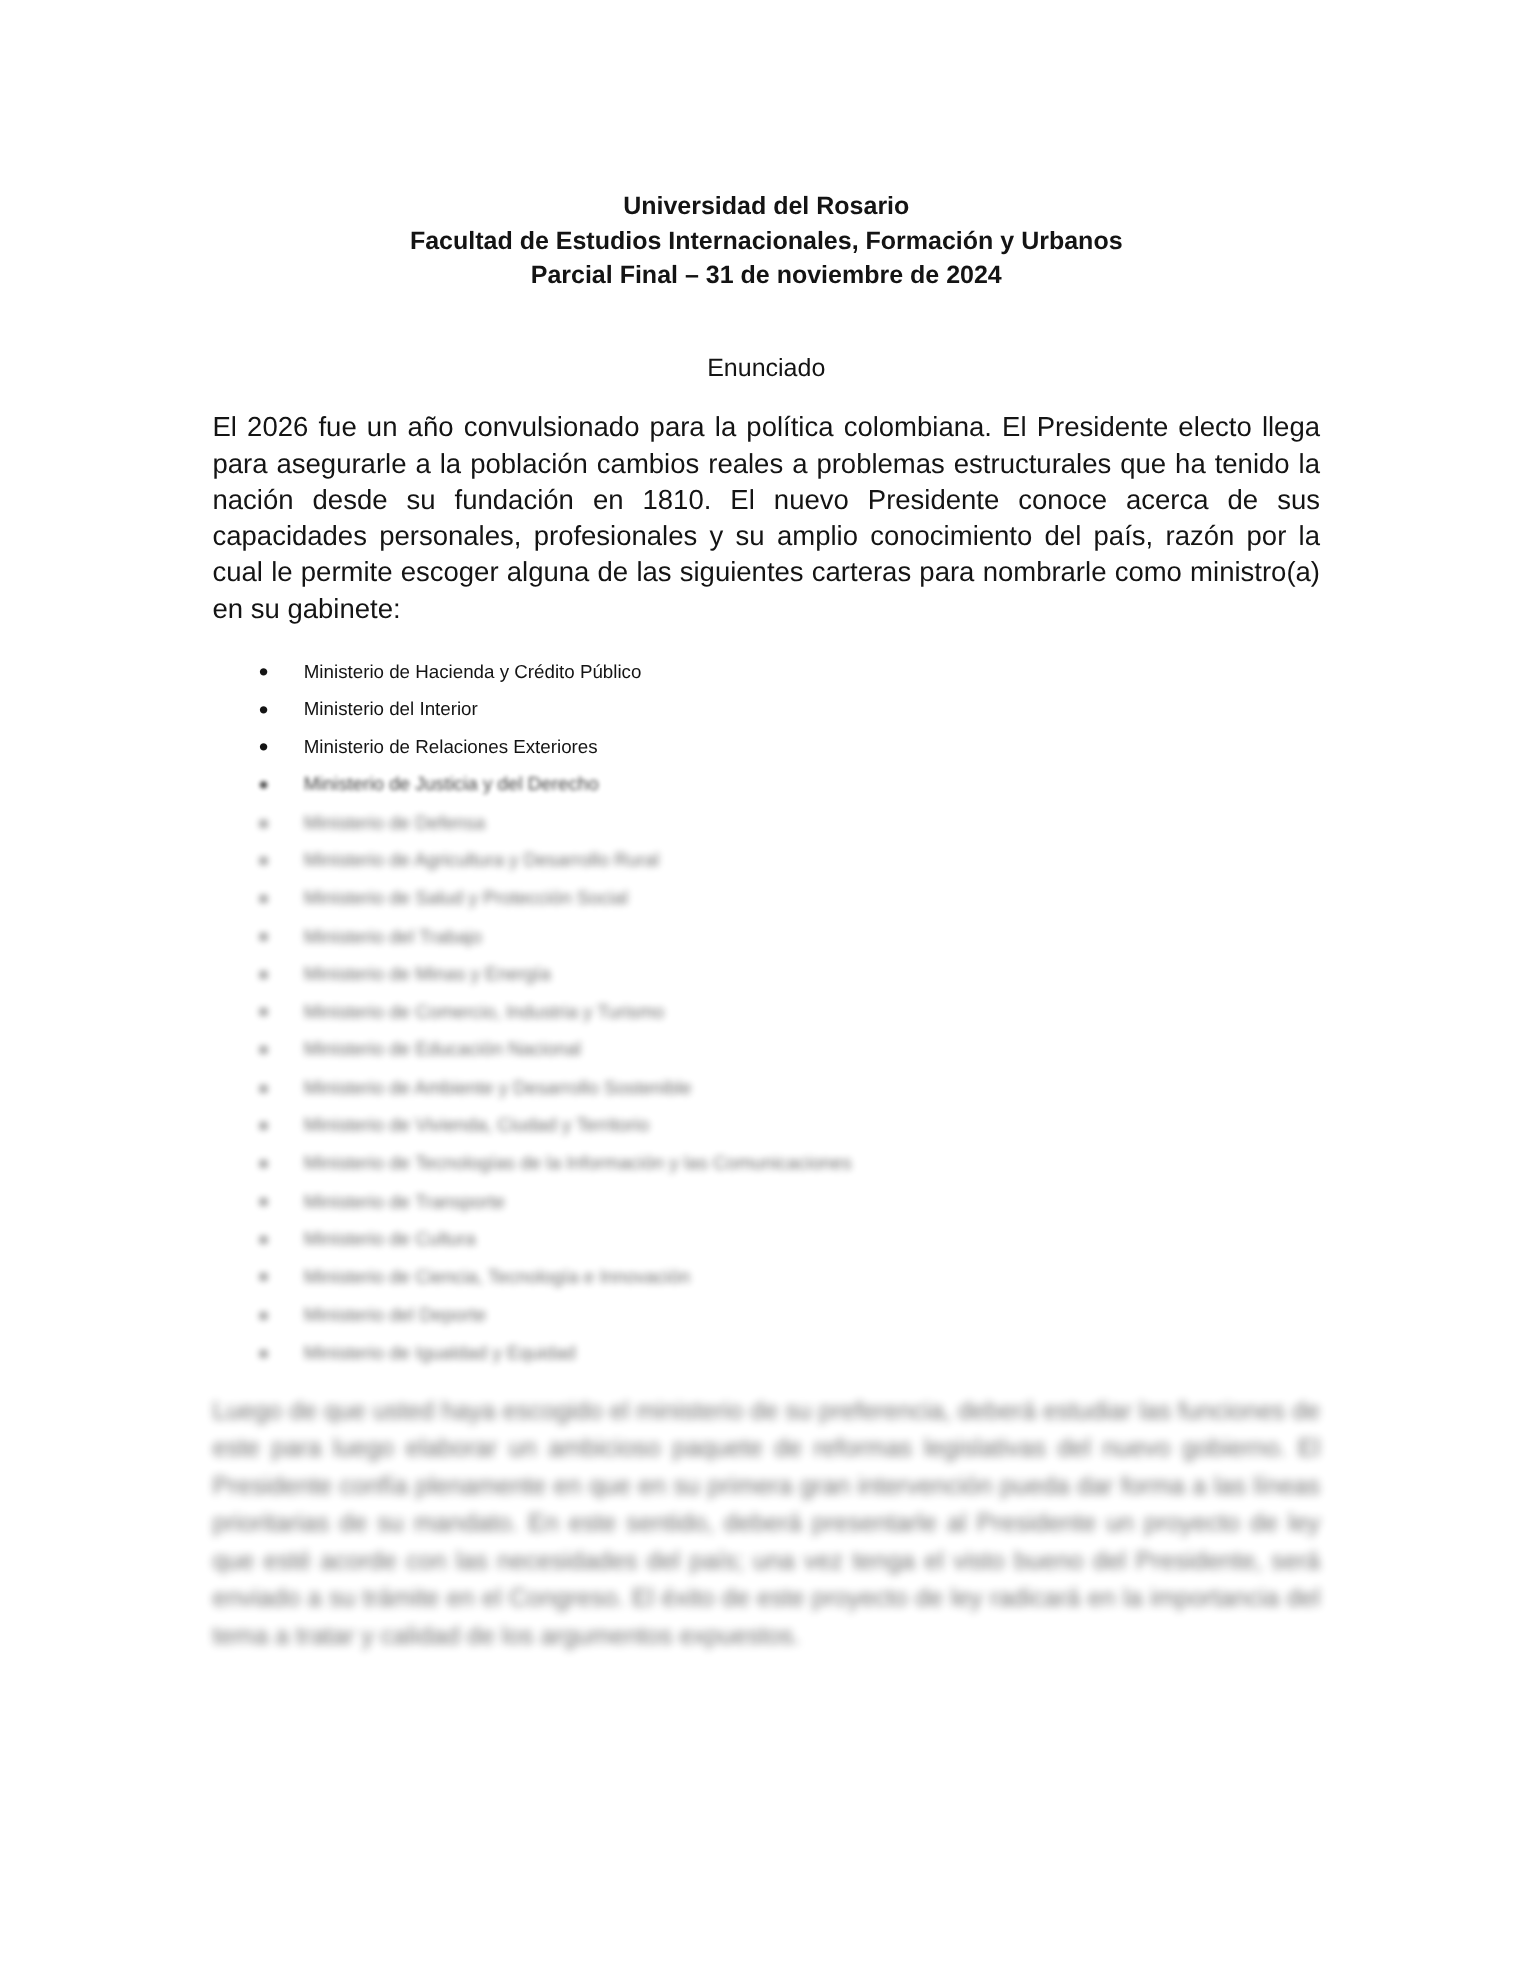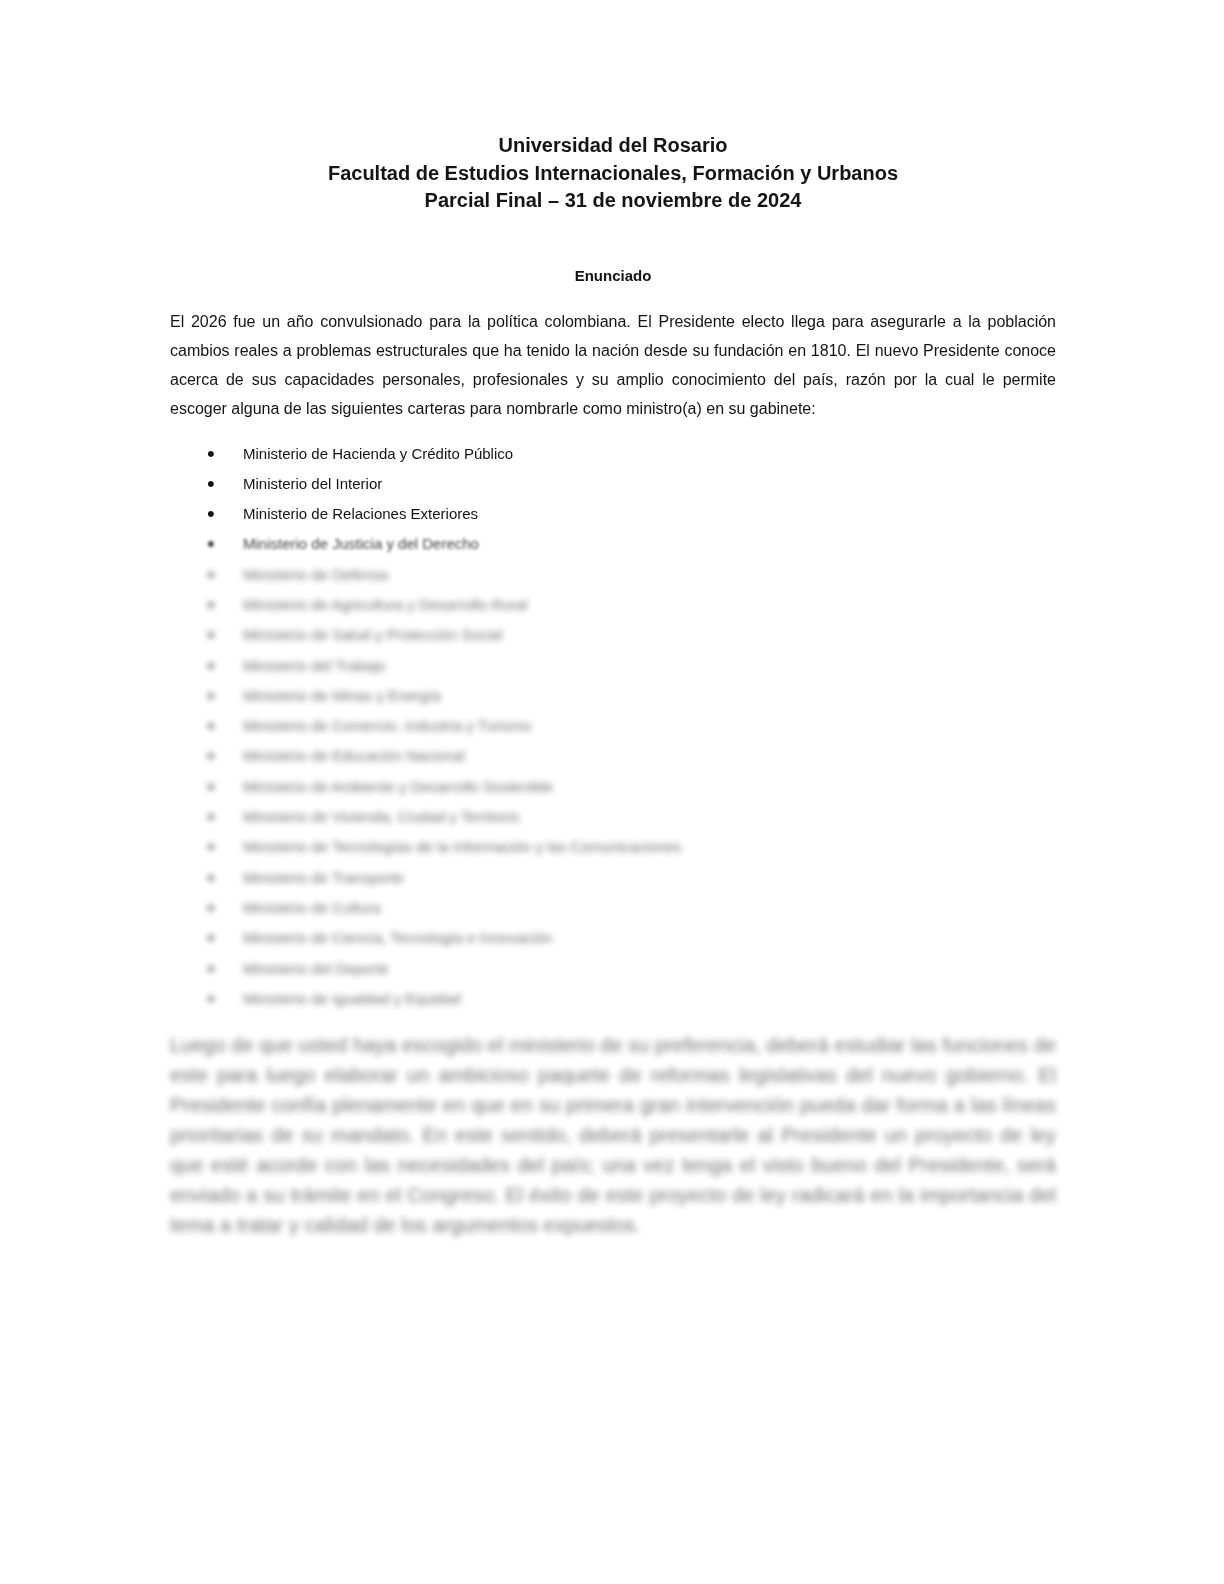--- a/index.html
+++ b/index.html
@@ -12,40 +12,40 @@
     width: 1224px;
     height: 1584px;
     background: #ffffff;
     font-family: "Liberation Sans", sans-serif;
     color: #141414;
     overflow: hidden;
   }
   .content {
     position: absolute;
     left: 170px;
-    top: 132px;
+    top: 152px;
     width: 886px;
   }
   .doc-header {
     text-align: center;
     font-weight: bold;
     font-size: 20px;
     line-height: 27.5px;
   }
   .section-title {
     text-align: center;
-    font-weight: bold;
-    font-size: 15px;
+    font-weight: normal;
+    font-size: 20px;
     line-height: 27px;
     margin-top: 47px;
   }
   .intro {
     margin-top: 18px;
     text-align: justify;
-    font-size: 16px;
+    font-size: 22px;
     line-height: 29px;
   }
   ul.ministries {
     list-style: none;
     margin: 16px 0 0 0;
     padding: 0 0 0 73px;
     font-size: 15px;
   }
   ul.ministries li {
     position: relative;

